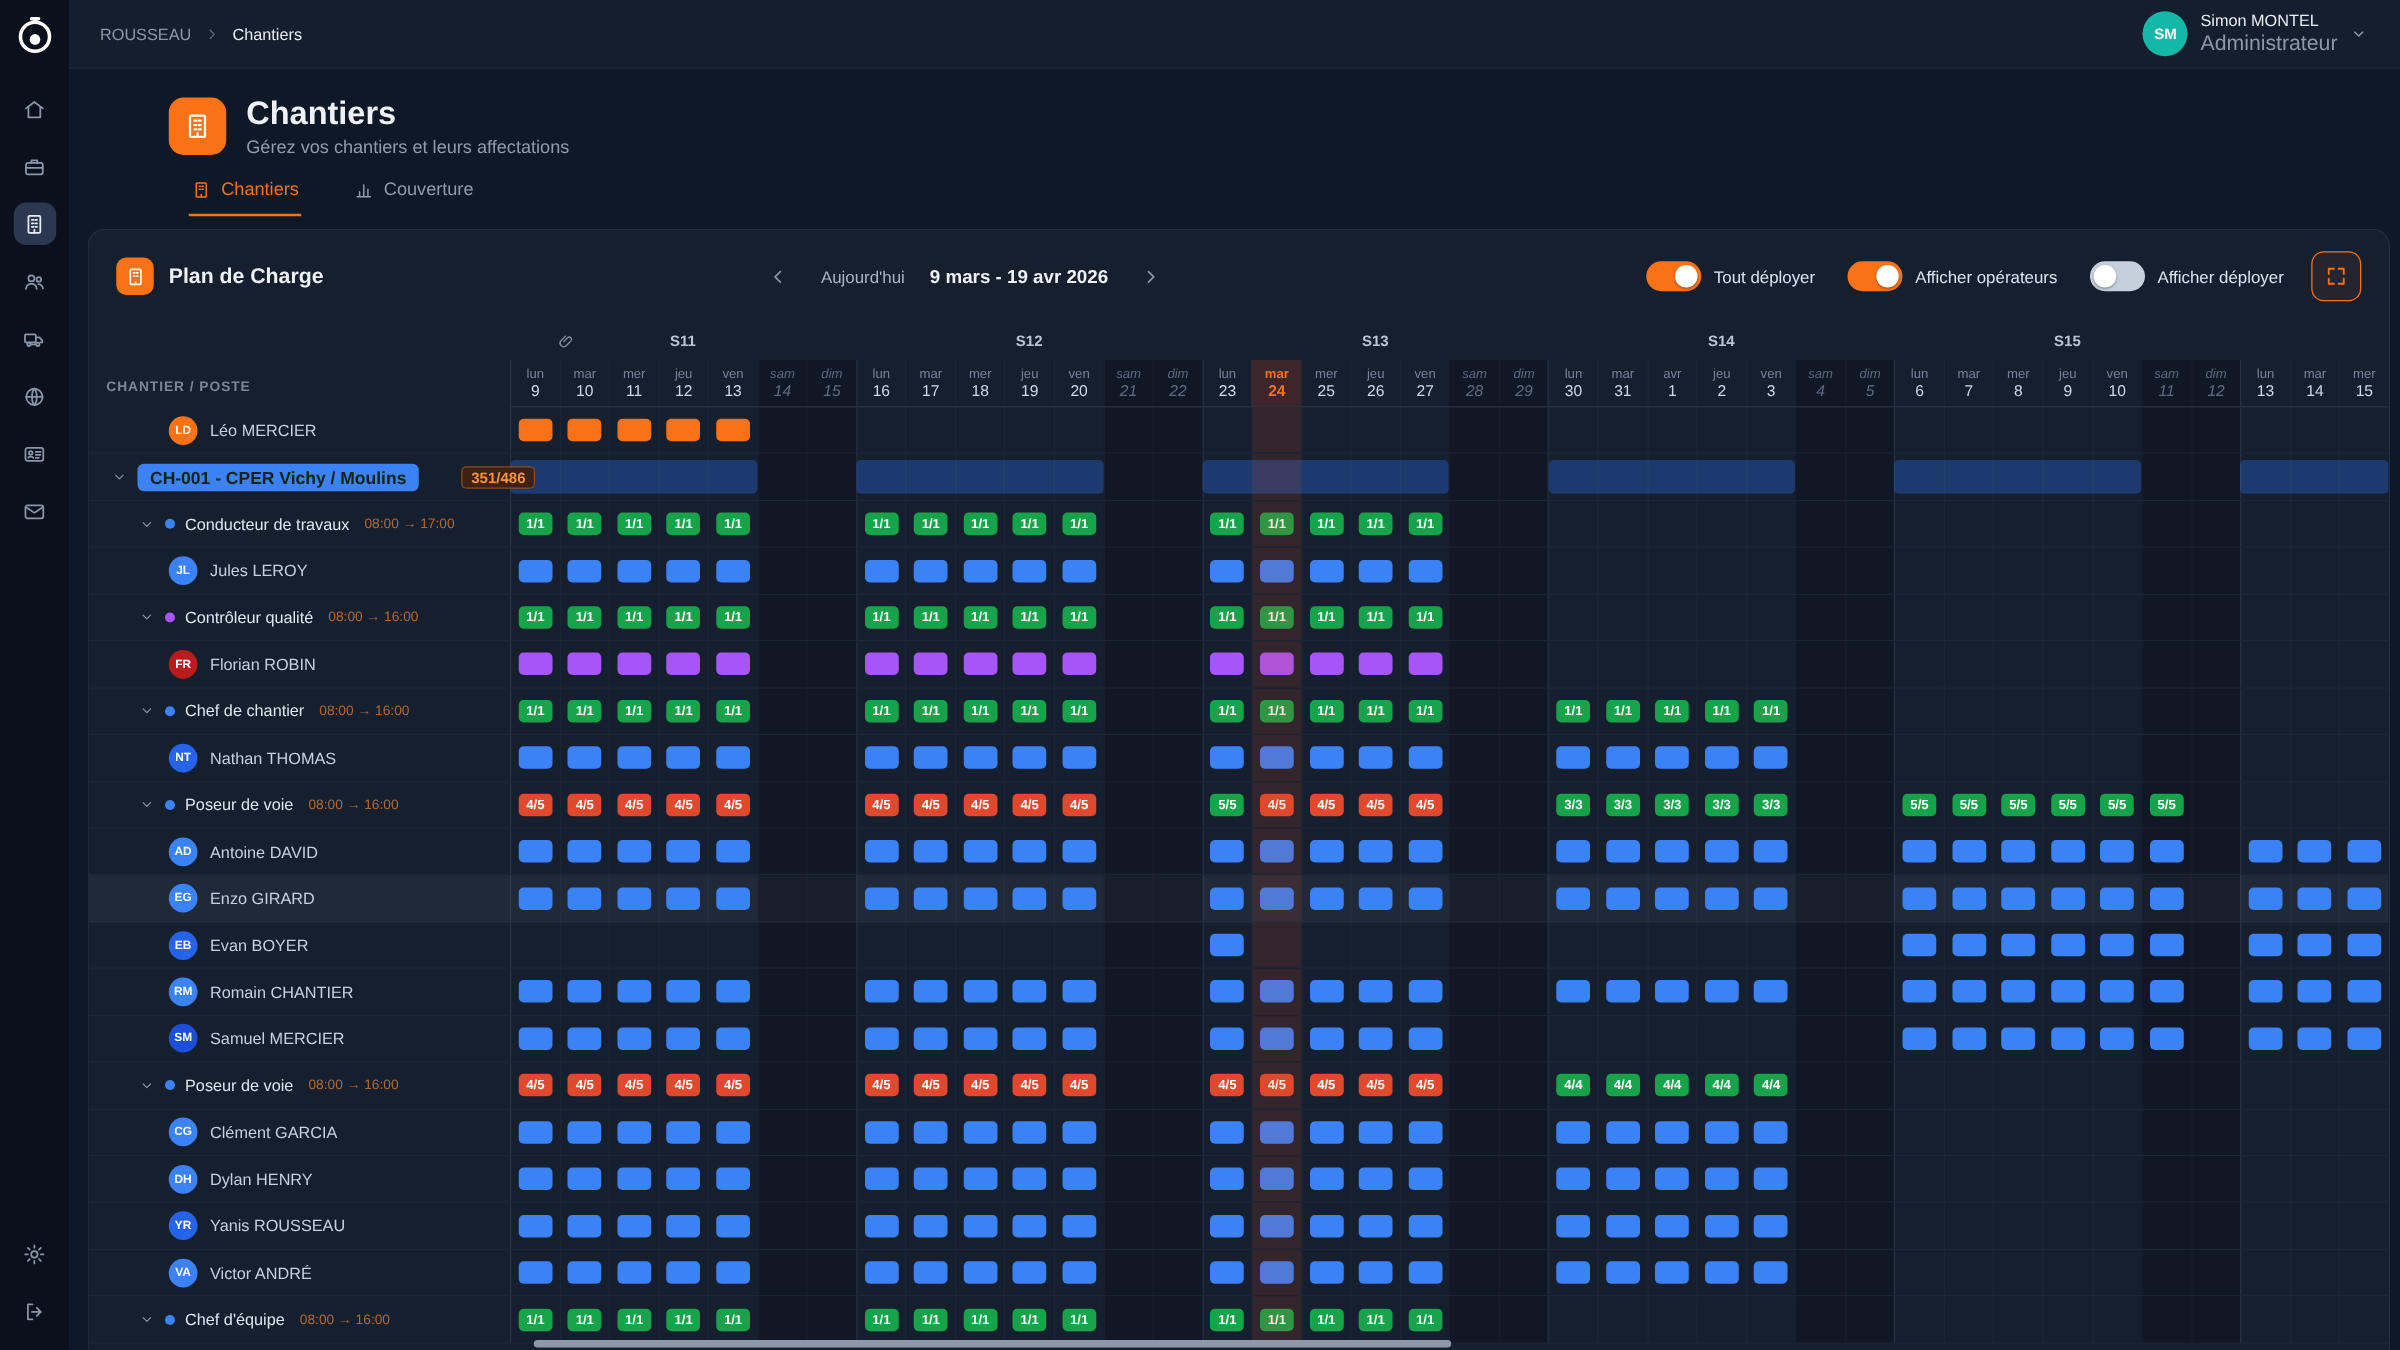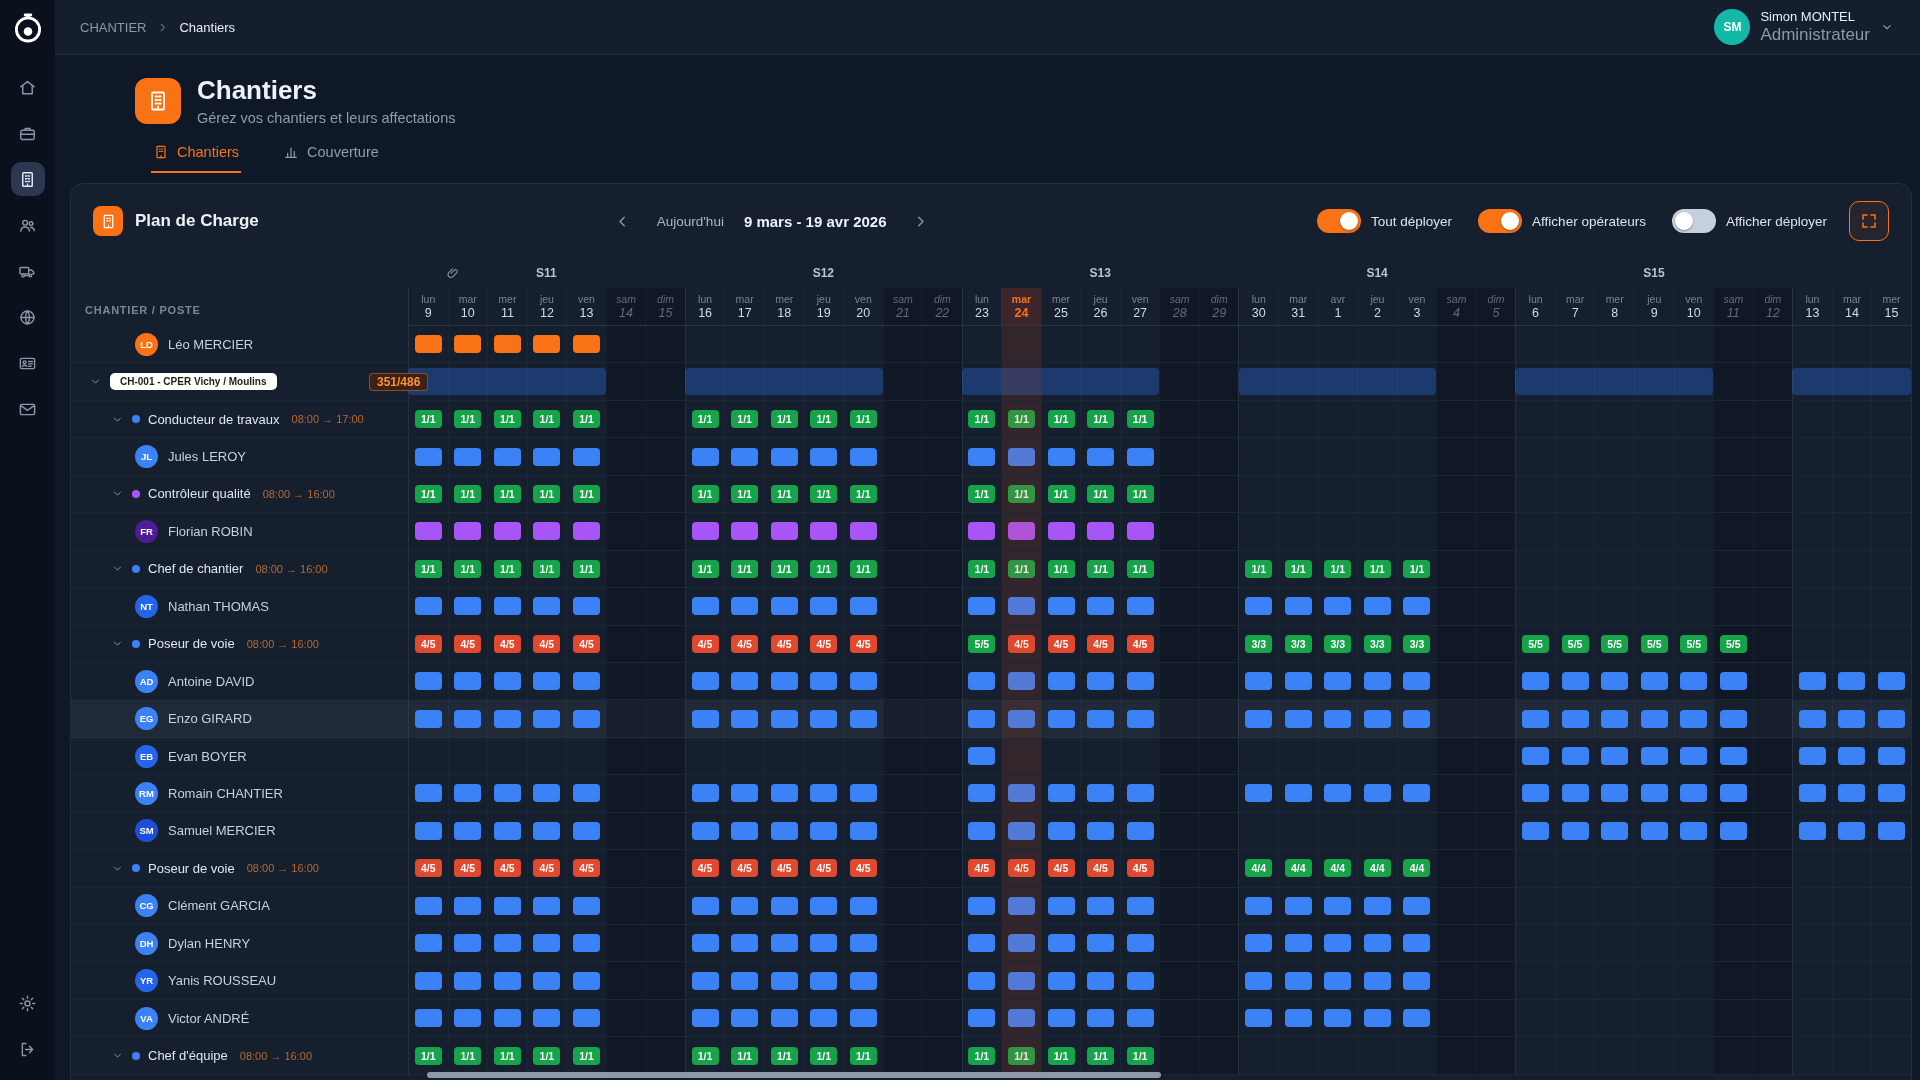--- a/index.html
+++ b/index.html
@@ -97,21 +97,21 @@
   .name.person { padding-left:64px; gap:10px; }
   .name.post { padding-left:40px; gap:8px; }
   .name.proj { padding-left:18px; gap:8px; }
   .chev { width:13px; height:13px; color:#8a95a8; flex:0 0 13px; cursor:pointer; }
   .dot { width:8px; height:8px; border-radius:50%; flex:0 0 8px; }
   .plabel { color:#dfe6f0; font-size:13px; white-space:nowrap; }
   .hours { color:#b26a32; font-size:11px; margin-left:4px; white-space:nowrap; }
   .avatar { width:23px; height:23px; border-radius:50%; color:#fff; font-size:9.5px; font-weight:700;
     display:flex; align-items:center; justify-content:center; flex:0 0 23px; }
   .pname { color:#c6d0de; font-size:13px; white-space:nowrap; }
-  .pill { background:#ffffff; color:#17230a; font-weight:700; font-size:10px; padding:3px 10px; border-radius:5px;
+  .pill { background:#3b82f6; color:#17230a; font-weight:700; font-size:14px; padding:3px 10px; border-radius:5px;
     white-space:nowrap; cursor:pointer; }
   .count { position:absolute; left:298px; top:50%; transform:translateY(-50%); background:#3d2114;
     border:1px solid rgba(251,146,60,.4); color:#fb923c; font-size:12px; font-weight:700; padding:1px 7px; border-radius:4px; }
 
   .cells { flex:1; min-width:0; position:relative; display:flex; }
   .band { position:absolute; top:5px; bottom:5px; background:#1d3a6e; border-radius:4px; z-index:0; }
   .cell { flex:1 1 0; min-width:0; position:relative; z-index:1; display:flex; align-items:center; justify-content:center;
     border-left:1px solid rgba(148,163,184,.05); }
   .cell.ws { border-left-color:rgba(148,163,184,.13); }
   .cell.we { background:rgba(3,8,18,.30); }
@@ -203,21 +203,21 @@
             <path d="M10 4.5H5.5v15H10M14.5 8l4 4-4 4M18.5 12H9.5"></path>
           </svg>
         </button>
       </div>
   </aside>
 
   <div class="main">
 
     <header class="topbar">
       <div class="crumbs">
-        <span class="crumb-root">CHANTIER</span>
+        <span class="crumb-root">ROUSSEAU</span>
         <svg class="crumb-sep" viewBox="0 0 24 24" fill="none" stroke="currentColor" stroke-width="2" stroke-linecap="round" stroke-linejoin="round">
             <path d="M9.5 6l6 6-6 6"></path>
           </svg>
         <span class="crumb-cur">Chantiers</span>
       </div>
       <div class="user">
         <div class="user-avatar">SM</div>
         <div class="user-meta">
           <div class="user-name">Simon MONTEL</div>
           <div class="user-role">Administrateur</div>
@@ -829,21 +829,21 @@
                 <div class="cell we"></div>
                 <div class="cell we"></div>
                 <div class="cell ws"></div>
                 <div class="cell"></div>
                 <div class="cell"></div>
               </div>
    </div>
             <div class="row person">
 
     <div class="name person">
-      <span class="avatar" style="background:#4c1d95">FR</span>
+      <span class="avatar" style="background:#b91c1c">FR</span>
       <span class="pname">Florian ROBIN</span>
     </div>
      <div class="cells">
                 <div class="cell ws">
                   <div class="blk" style="background:#a855f7"></div>
                 </div>
                 <div class="cell">
                   <div class="blk" style="background:#a855f7"></div>
                 </div>
                 <div class="cell">

